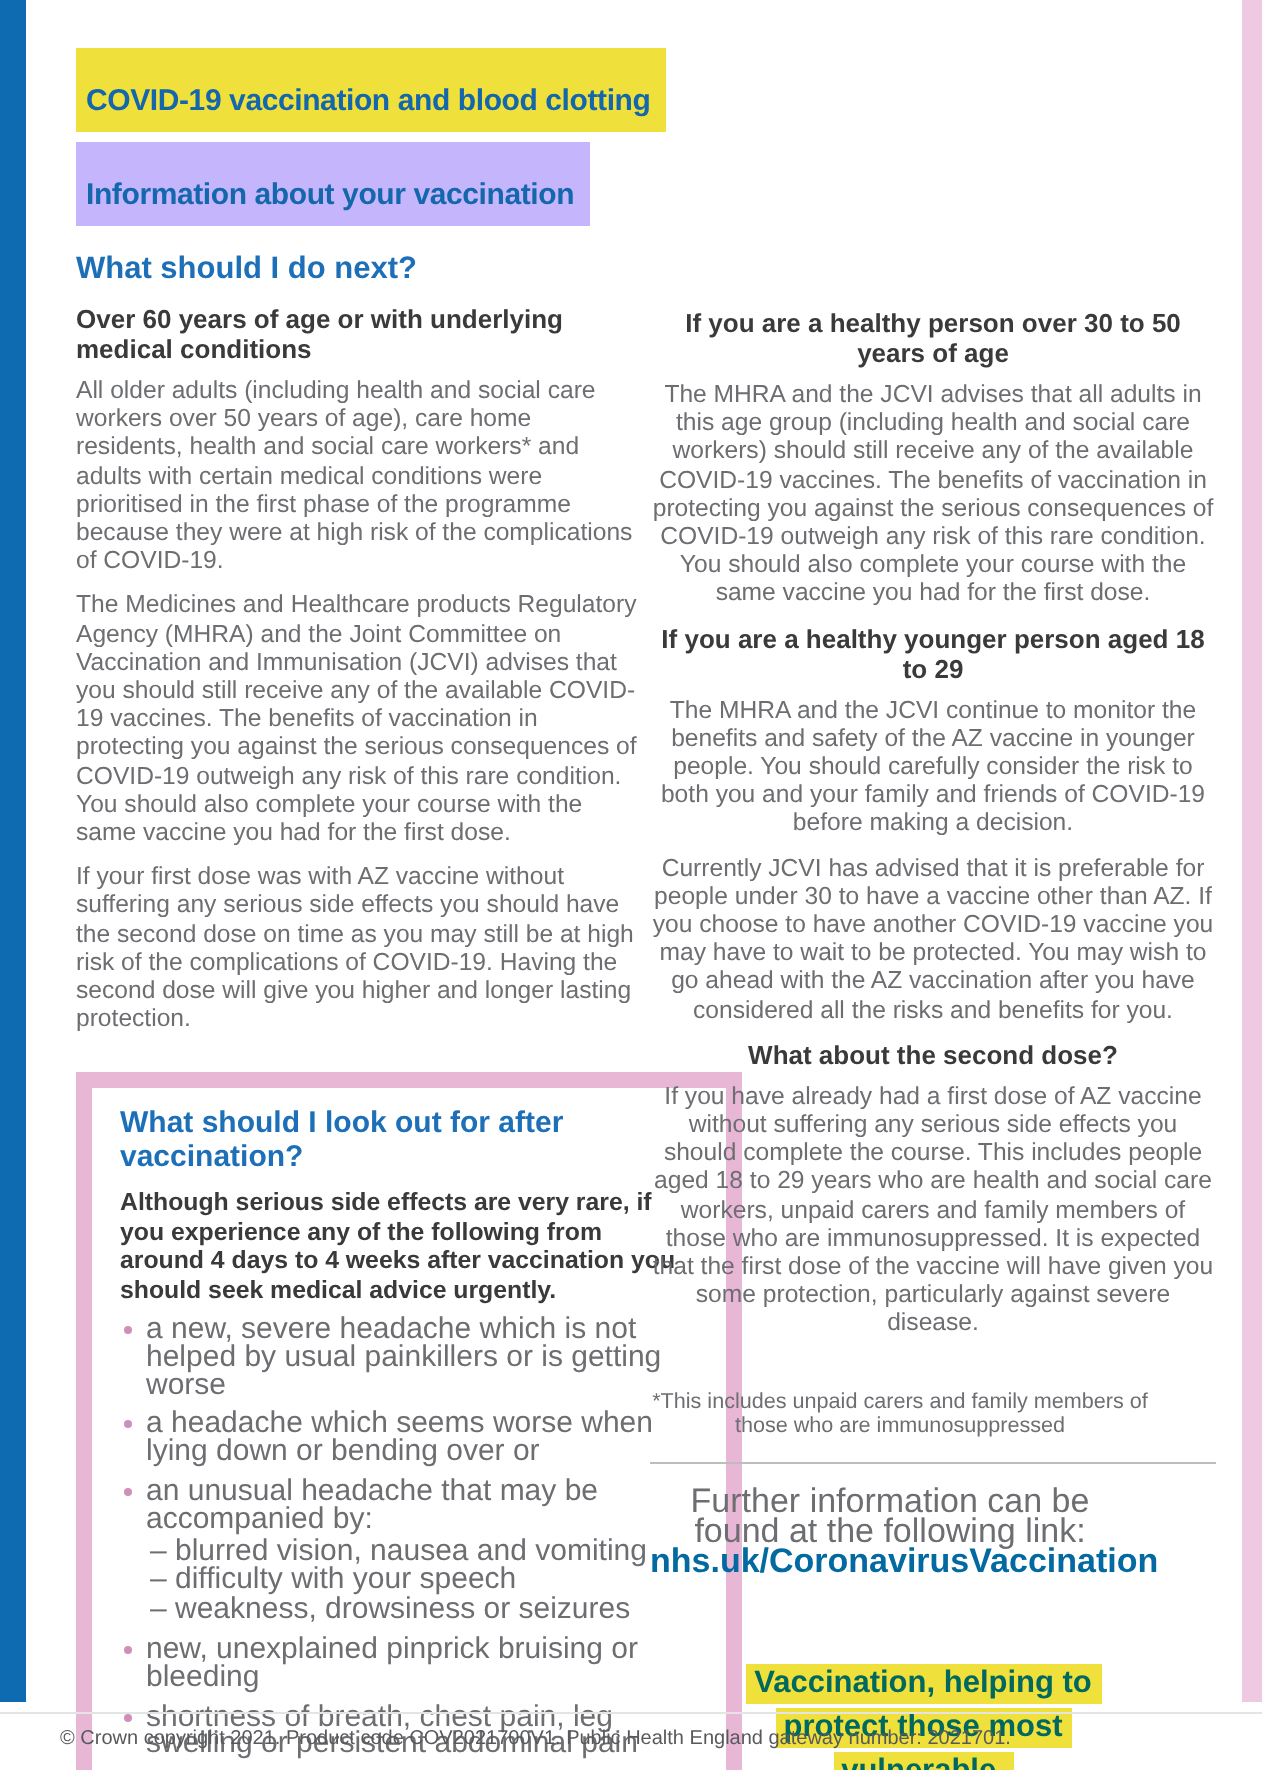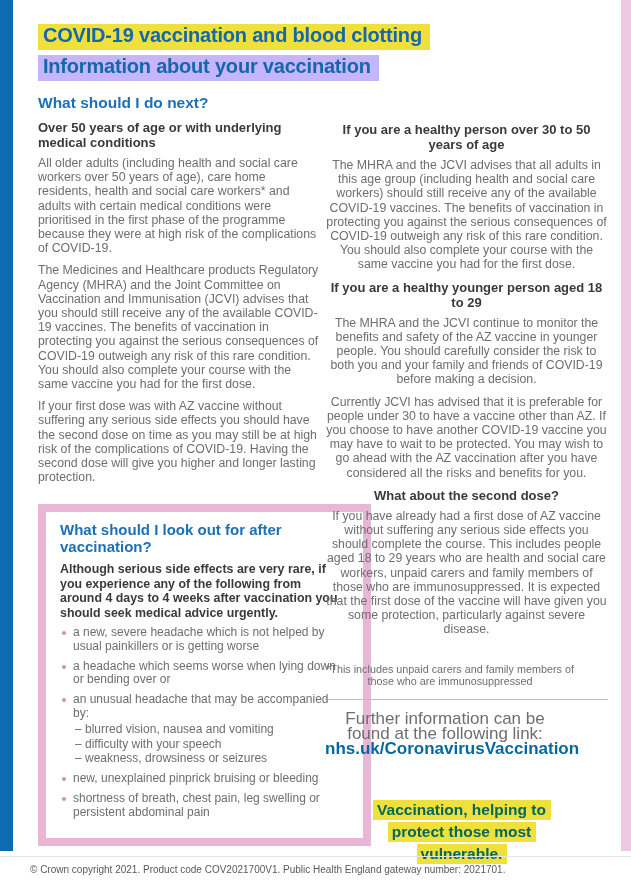--- a/index.html
+++ b/index.html
@@ -29,24 +29,24 @@
     position: absolute;
     left: 38px; top: 24px;
     width: 570px;
   }
 
   
   .title-line { display: block; margin: 0 0 5px 0; }
   .title-line .hl {
     display: inline-block;
     font-weight: bold;
-    font-size: 20px;
+    font-size: 15px;
     line-height: 22px;
     color: #1467ab;
-    padding: 0 8px 4px 5px;
+    padding: 16px 8px 4px 5px;
     letter-spacing: -0.2px;
   }
   .hl-yellow { background: #f0e03c; }
   .hl-grey   { background: #c4b5fd; }
 
   
   .columns {
     display: grid;
     grid-template-columns: 283px 283px;
     column-gap: 4px;
@@ -93,21 +93,21 @@
     font-weight: bold;
     font-size: 12.4px;
     line-height: 14.4px;
     margin: 0 0 6px 0;
   }
   .callout ul { list-style: none; margin: 0; padding: 0; }
   .callout li {
     position: relative;
     padding-left: 13px;
     color: #6d6e71;
-    font-size: 12px;
+    font-size: 15px;
     line-height: 13.8px;
     margin-bottom: 6px;
   }
   .callout li::before {
     content: "";
     position: absolute;
     left: 2px; top: 5px;
     width: 4px; height: 4px;
     border-radius: 50%;
     background: #cf8fba;
@@ -183,21 +183,21 @@
 
     <div>
       <span class="title-line"><span class="hl hl-yellow">COVID-19 vaccination and blood clotting</span></span>
       <span class="title-line"><span class="hl hl-grey">Information about your vaccination</span></span>
     </div>
 
     <div class="columns">
 
       <div class="left-col">
         <h2 class="blue">What should I do next?</h2>
-        <h3 class="sub">Over 50 years of age or with underlying medical conditions</h3>
+        <h3 class="sub">Over 60 years of age or with underlying medical conditions</h3>
         <p class="body">All older adults (including health and social care workers over 50 years of age), care home residents, health and social care workers* and adults with certain medical conditions were prioritised in the first phase of the programme because they were at high risk of the complications of COVID-19.</p>
         <p class="body">The Medicines and Healthcare products Regulatory Agency (MHRA) and the Joint Committee on Vaccination and Immunisation (JCVI) advises that you should still receive any of the available COVID-19 vaccines. The benefits of vaccination in protecting you against the serious consequences of COVID-19 outweigh any risk of this rare condition. You should also complete your course with the same vaccine you had for the first dose.</p>
         <p class="body">If your first dose was with AZ vaccine without suffering any serious side effects you should have the second dose on time as you may still be at high risk of the complications of COVID-19. Having the second dose will give you higher and longer lasting protection.</p>
 
         <div class="callout">
           <h2 class="blue">What should I look out for after vaccination?</h2>
           <p class="intro">Although serious side effects are very rare, if you experience any of the following from around 4 days to 4 weeks after vaccination you should seek medical advice urgently.</p>
           <ul>
             <li>a new, severe headache which is not helped by usual painkillers or is getting worse</li>
             <li>a headache which seems worse when lying down or bending over or</li>

